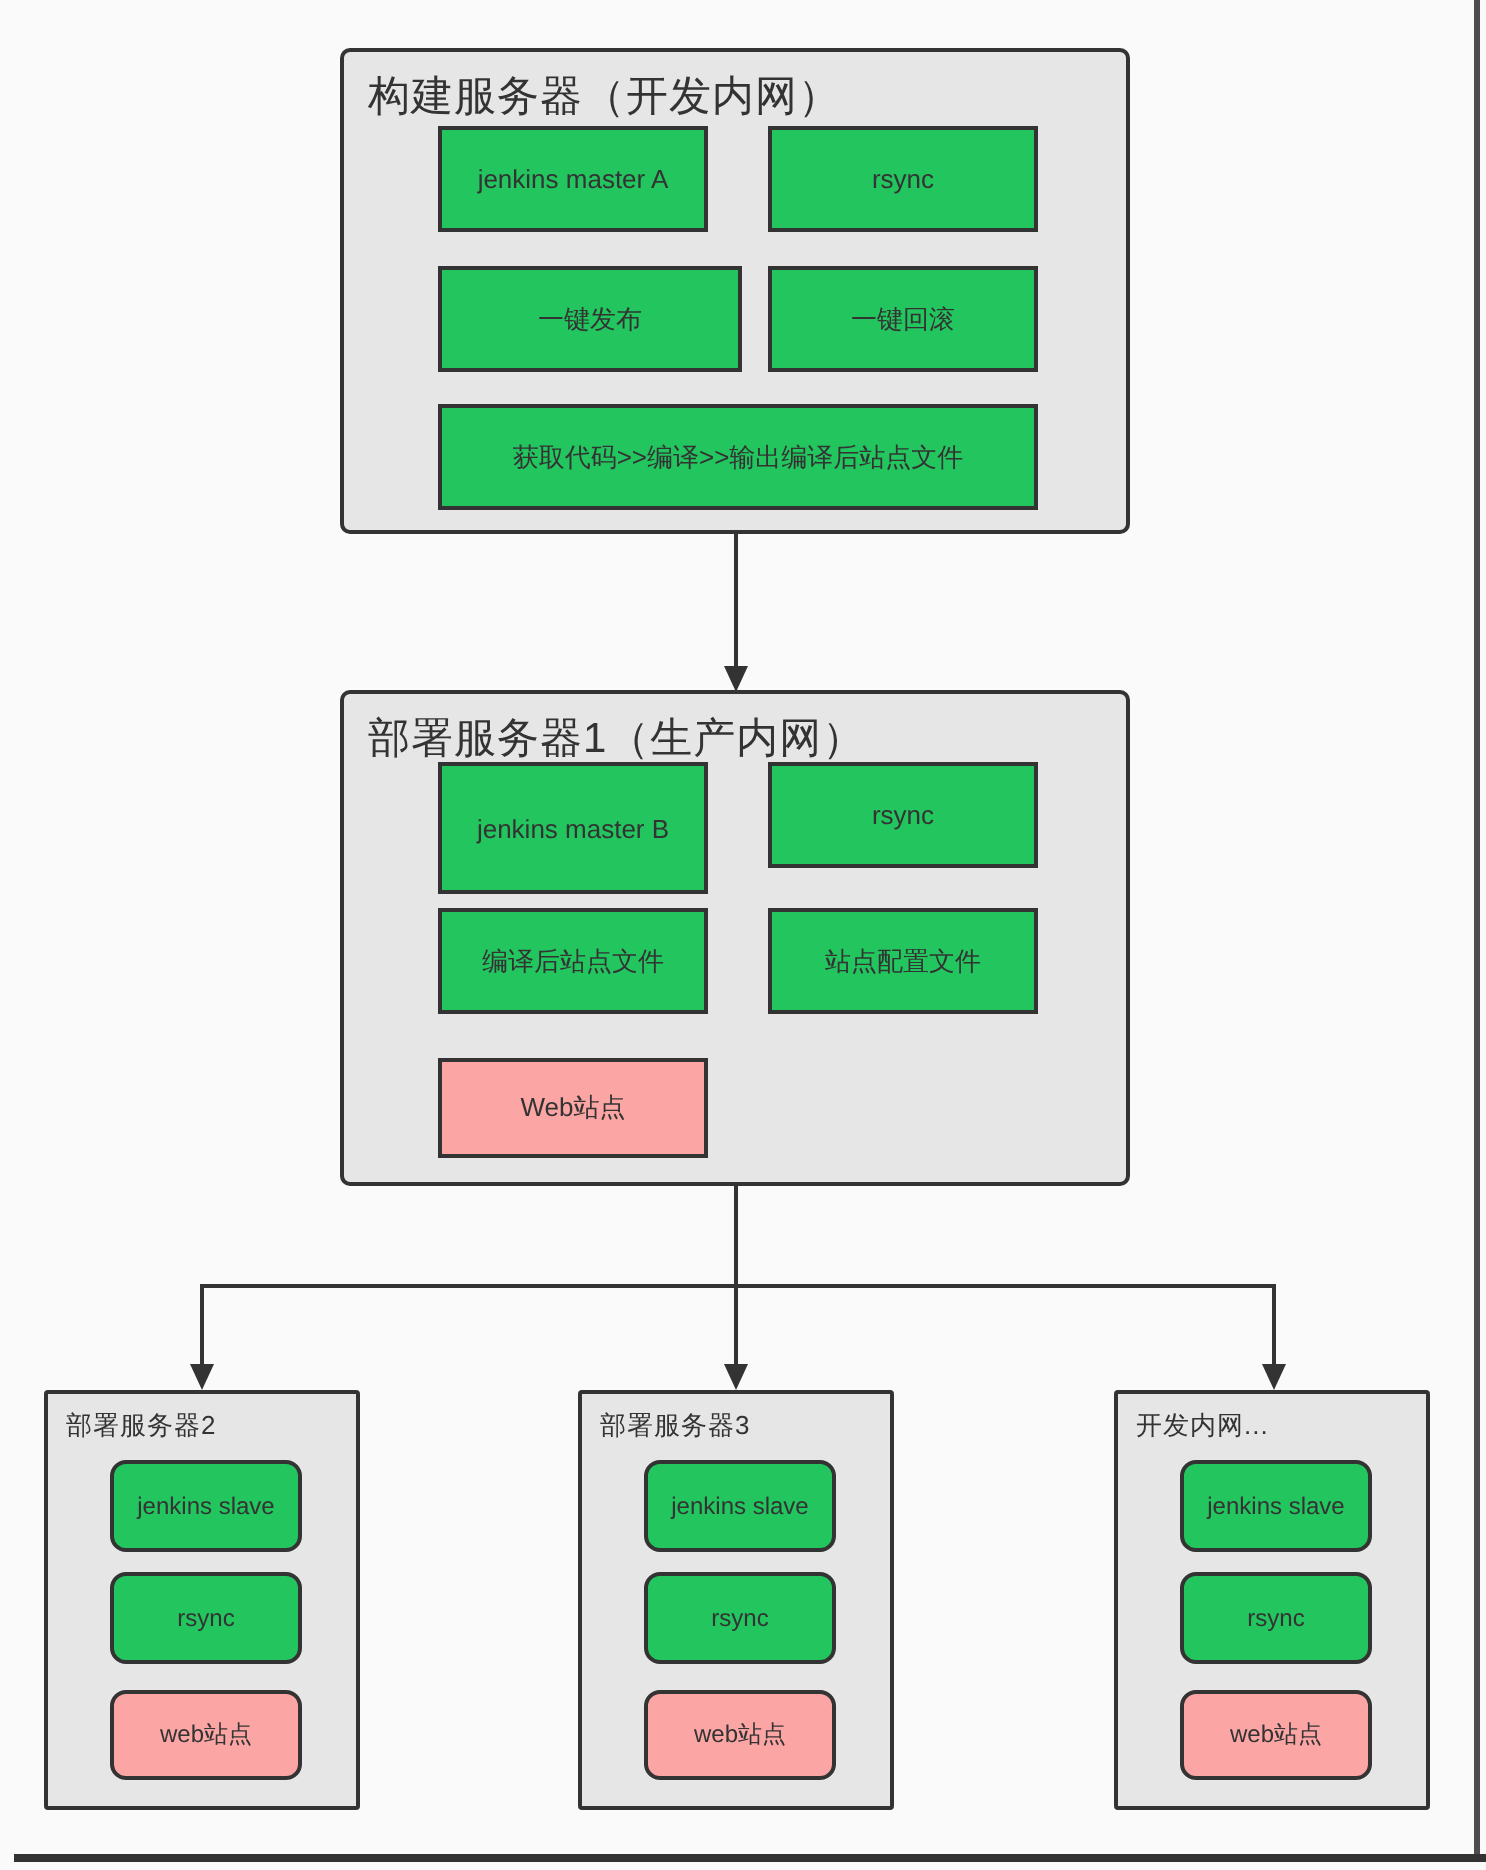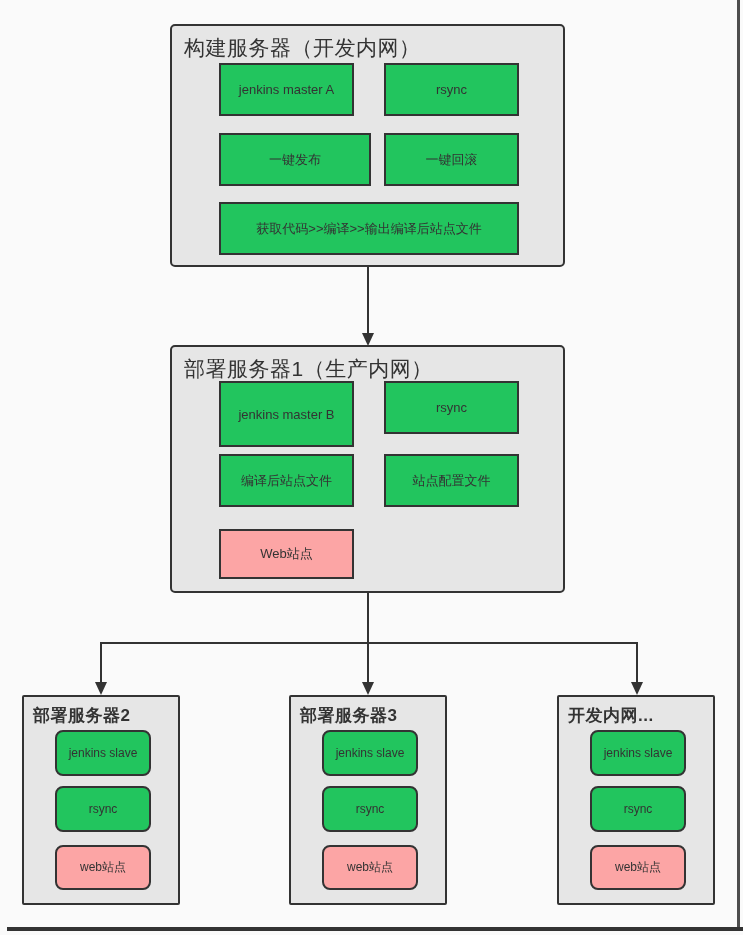--- a/index.html
+++ b/index.html
@@ -18,21 +18,21 @@
     border:2px solid #333333;
     border-radius:5px;
     box-sizing:border-box;
   }
   .group-title{
     padding:8px 12px 0 12px;
     font-size:21px;
     letter-spacing:0.5px;
     white-space:nowrap;
   }
-  .group-title.small{font-size:17px;padding:7px 9px 0 9px;font-weight:bold;}
+  .group-title.small{font-size:13px;padding:7px 9px 0 9px;}
   .node{
     position:absolute;
     background:#22c55e;
     border:2px solid #333333;
     box-sizing:border-box;
     display:flex;align-items:center;justify-content:center;
     font-size:13px;
     text-align:center;
     white-space:nowrap;
   }

